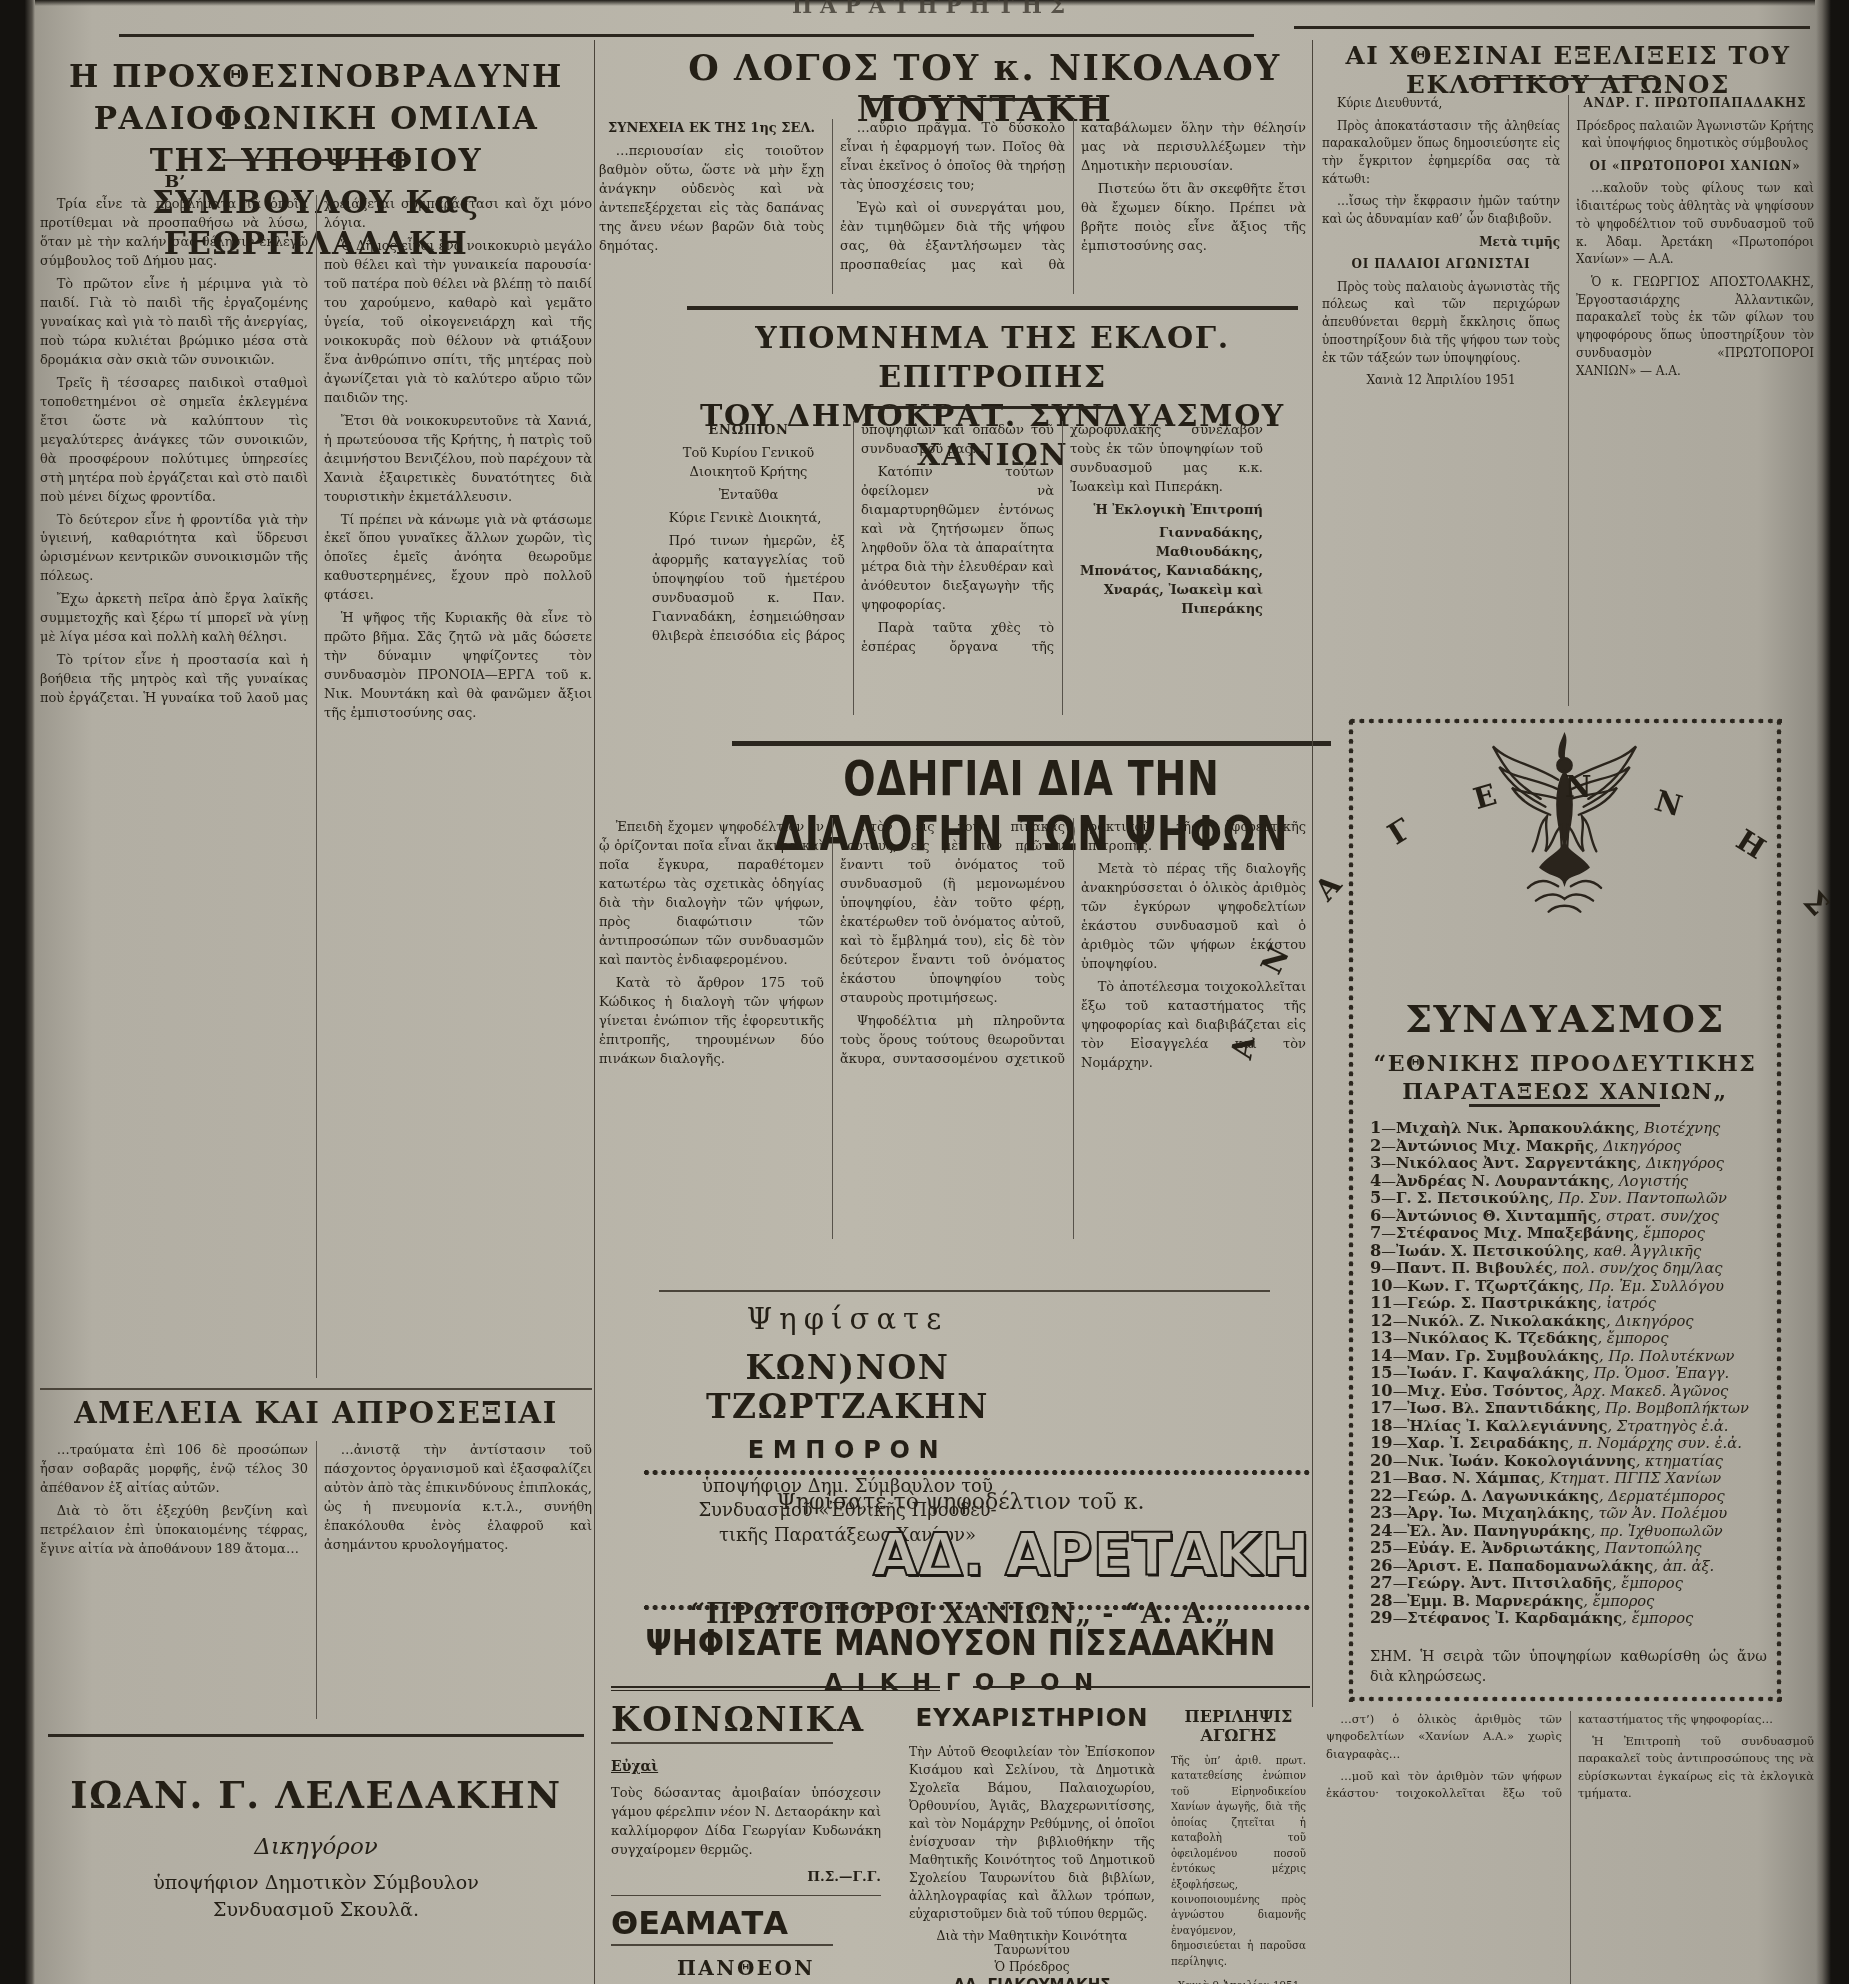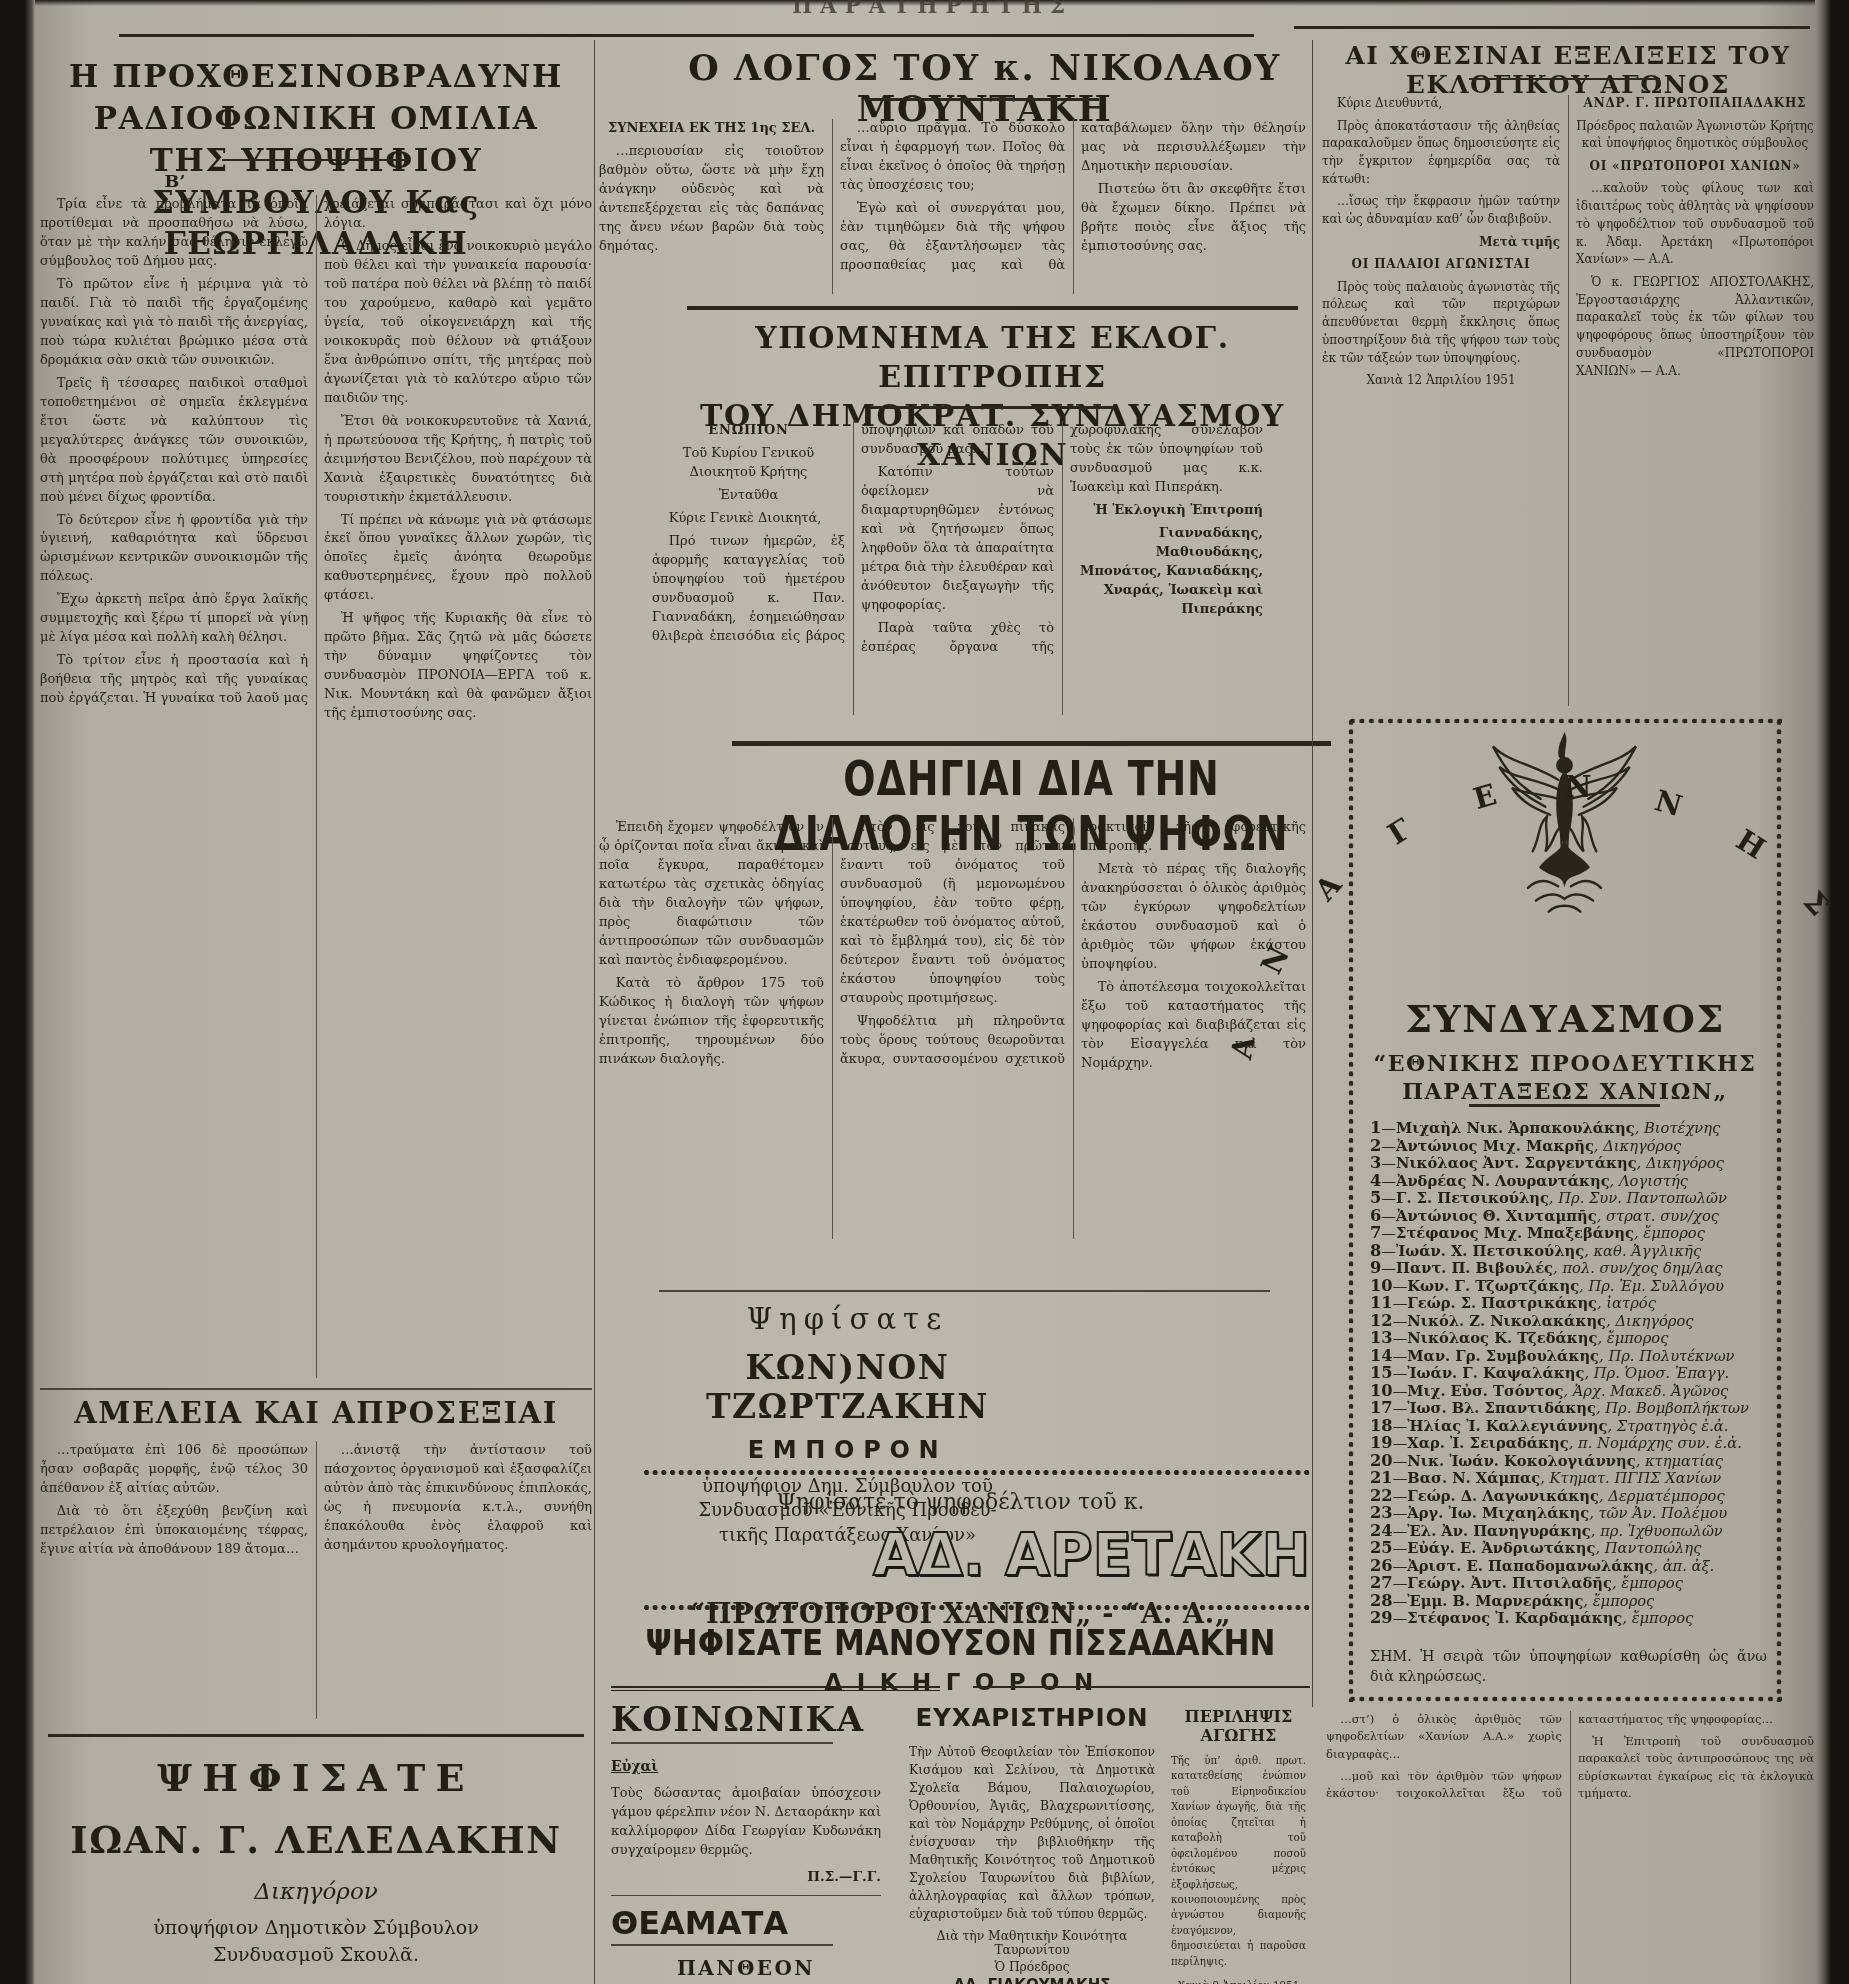--- a/index.html
+++ b/index.html
@@ -87,21 +87,20 @@
   <div class="abs rule-soft" style="left:40px;top:1388px;width:552px;height:1.6px;"></div>
   <div class="abs c h-serif" style="left:40px;top:1396px;width:552px;font-size:29px;">ΑΜΕΛΕΙΑ ΚΑΙ ΑΠΡΟΣΕΞΙΑΙ</div>
   <div class="abs bodytxt cols2 j clip" style="left:40px;top:1441px;width:552px;height:278px;">
       <p>…τραύματα ἐπὶ 106 δὲ προσώπων ἦσαν σοβαρᾶς μορφῆς, ἐνῷ τέλος 30 ἀπέθανον ἐξ αἰτίας αὐτῶν.</p>
       <p>Διὰ τὸ ὅτι ἐξεχύθη βενζίνη καὶ πετρέλαιον ἐπὶ ὑποκαιομένης τέφρας, ἔγινε αἰτία νὰ ἀποθάνουν 189 ἄτομα…</p>
       <p>…ἀνιστᾷ τὴν ἀντίστασιν τοῦ πάσχοντος ὀργανισμοῦ καὶ ἐξασφαλίζει αὐτὸν ἀπὸ τὰς ἐπικινδύνους ἐπιπλοκάς, ὡς ἡ πνευμονία κ.τ.λ., συνήθη ἐπακόλουθα ἑνὸς ἐλαφροῦ καὶ ἀσημάντου κρυολογήματος.</p>
     </div>
 
   <div class="abs rule" style="left:48px;top:1734px;width:536px;height:3.2px;"></div>
   <div class="abs c" style="left:48px;top:1755px;width:536px;">
-    <div class="h-serif" style="font-size:38px;letter-spacing:10.3px;">ΨΗΦΙΣΑΤΕ</div>
     <div class="h-serif" style="font-size:37px;margin-top:18px;">ΙΩΑΝ. Γ. ΛΕΛΕΔΑΚΗΝ</div>
     <div style="font-size:23px;font-style:italic;margin-top:16px;">Δικηγόρον</div>
     <div style="font-size:19px;margin-top:12px;">ὑποψήφιον Δημοτικὸν Σύμβουλον</div>
     <div style="font-size:19px;margin-top:4.8px;">Συνδυασμοῦ Σκουλᾶ.</div>
   </div>
 
   <div class="abs rule-soft" style="left:594px;top:40px;width:1.2px;height:2533px;"></div>
 
   <div class="abs c h-serif" style="left:675px;top:47px;width:619px;font-size:35px;">Ο ΛΟΓΟΣ ΤΟΥ κ. ΝΙΚΟΛΑΟΥ ΜΟΥΝΤΑΚΗ</div>
   <div class="abs rule" style="left:869px;top:98px;width:230px;height:2.8px;"></div>

